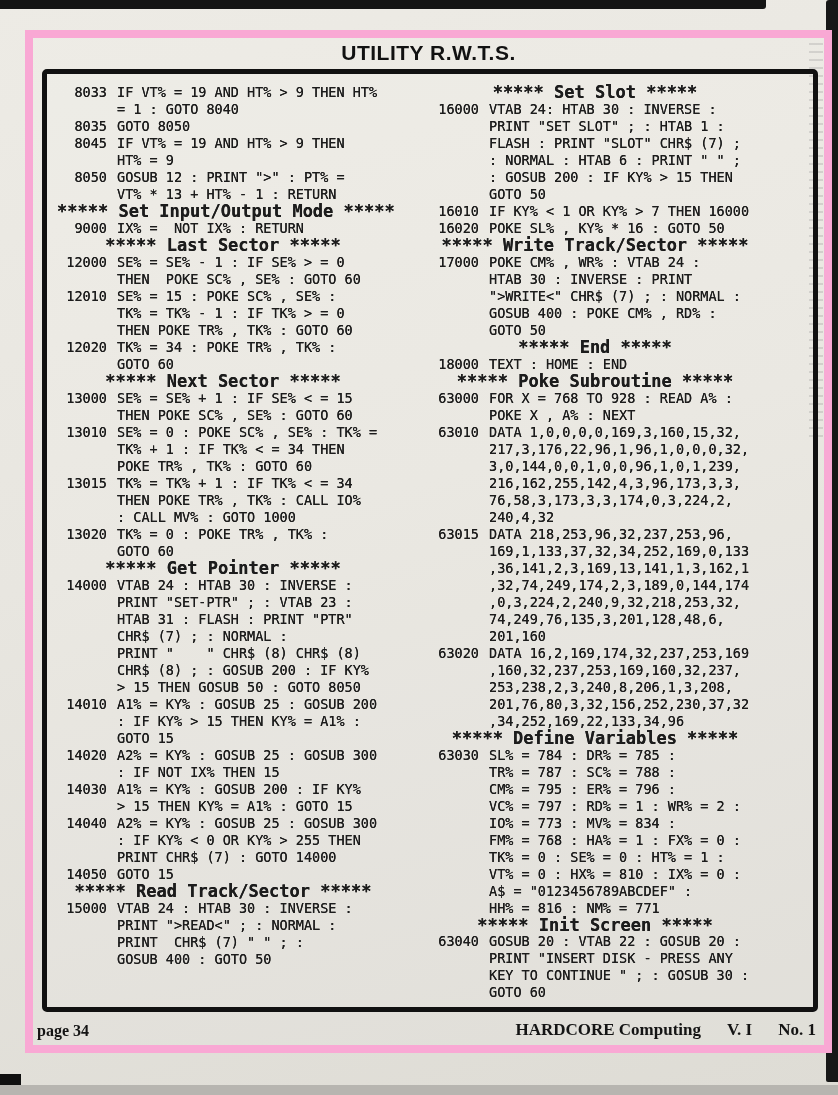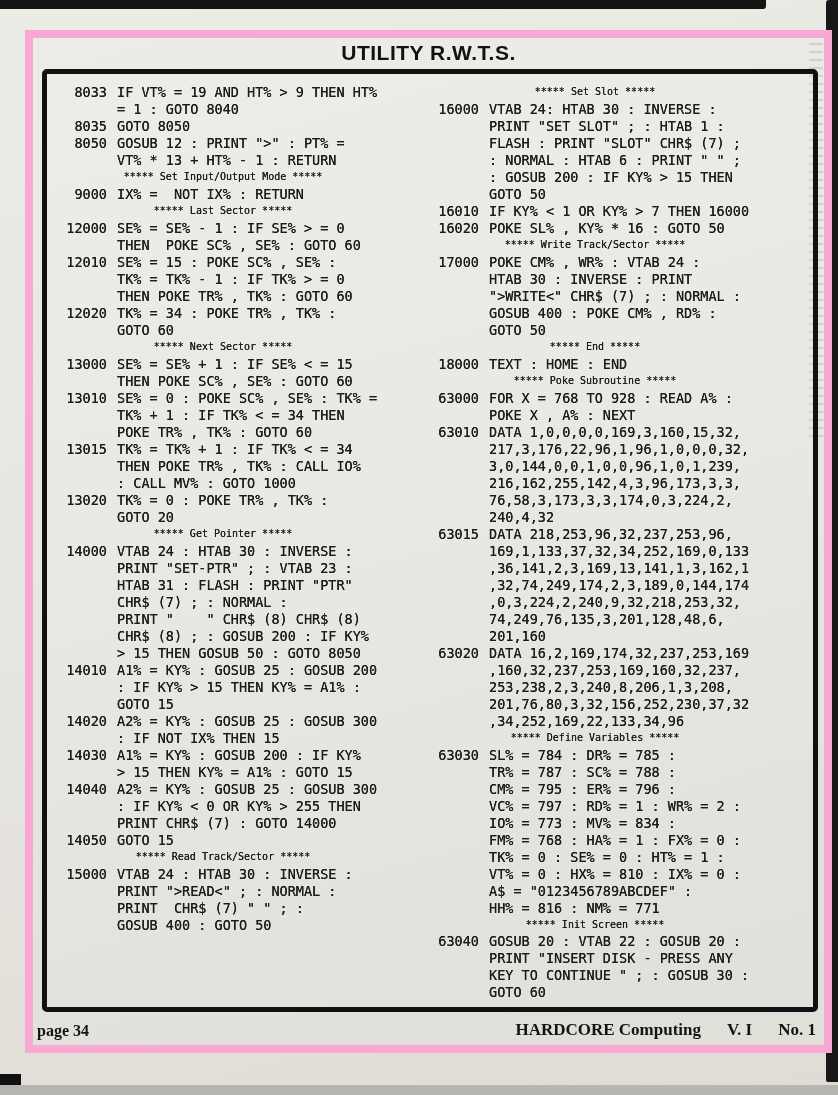--- a/index.html
+++ b/index.html
@@ -20,21 +20,21 @@
   .page-title{position:absolute;left:0;top:3px;width:100%;text-align:center;
     font-family:"Liberation Sans",sans-serif;font-weight:bold;font-size:21px;letter-spacing:.5px;color:#111;}
   .inner-box{position:absolute;left:9px;top:31px;right:6px;bottom:33px;border:5px solid #111;border-radius:5px;background:rgba(255,255,255,.05);}
   .columns{position:absolute;left:0;top:0;right:0;bottom:0;display:flex;gap:14px;padding:10px 6px 20px 10px;}
   .col{width:358px;flex:0 0 358px;}
   
   .line{display:flex;align-items:flex-start;}
   .num{flex:0 0 50px;text-align:right;padding-right:10px;font-size:13.5px;line-height:16.9px;
     text-shadow:0 0 .4px #1c1c1c;white-space:pre;}
   .code{flex:1;font-size:13.5px;line-height:17px;white-space:pre-wrap;text-shadow:0 0 .4px #1c1c1c;}
-  .head{font-size:10px;line-height:16.9px;text-align:center;white-space:pre;text-shadow:0 0 .4px #1c1c1c;padding-right:26px;}
+  .head{font-size:17px;line-height:16.9px;text-align:center;white-space:pre;text-shadow:0 0 .4px #1c1c1c;padding-right:26px;font-weight:bold;}
   .endline{font-size:14px;line-height:16.9px;text-align:right;font-weight:bold;padding-right:14px;
     font-family:"DejaVu Serif",serif;}
   
   .footer{position:absolute;left:4px;right:8px;bottom:5px;display:flex;justify-content:space-between;align-items:flex-end;
     font-family:"Liberation Serif",serif;font-weight:bold;color:#141414;}
   .footer-left{font-size:16px;}
   .footer-right{display:flex;gap:26px;font-size:17px;}
 </style>
 </head>
 <body>
@@ -54,20 +54,25 @@
           <div class="line">
             <span class="num">8033</span>
             <span class="code">IF VT% = 19 AND HT% &gt; 9 THEN HT%
 = 1 : GOTO 8040</span>
           </div>
           <div class="line">
             <span class="num">8035</span>
             <span class="code">GOTO 8050</span>
           </div>
           <div class="line">
+            <span class="num">8045</span>
+            <span class="code">IF VT% = 19 AND HT% &gt; 9 THEN
+HT% = 9</span>
+          </div>
+          <div class="line">
             <span class="num">8050</span>
             <span class="code">GOSUB 12 : PRINT "&gt;" : PT% =
 VT% * 13 + HT% - 1 : RETURN</span>
           </div>
           <div class="head">***** Set Input/Output Mode *****</div>
           <div class="line">
             <span class="num">9000</span>
             <span class="code">IX% =  NOT IX% : RETURN</span>
           </div>
           <div class="head">***** Last Sector *****</div>
@@ -101,21 +106,21 @@
           </div>
           <div class="line">
             <span class="num">13015</span>
             <span class="code">TK% = TK% + 1 : IF TK% &lt; = 34
 THEN POKE TR% , TK% : CALL IO%
 : CALL MV% : GOTO 1000</span>
           </div>
           <div class="line">
             <span class="num">13020</span>
             <span class="code">TK% = 0 : POKE TR% , TK% :
-GOTO 20</span>
+GOTO 60</span>
           </div>
           <div class="head">***** Get Pointer *****</div>
           <div class="line">
             <span class="num">14000</span>
             <span class="code">VTAB 24 : HTAB 30 : INVERSE :
 PRINT "SET-PTR" ; : VTAB 23 :
 HTAB 31 : FLASH : PRINT "PTR"
 CHR$ (7) ; : NORMAL :
 PRINT "    " CHR$ (8) CHR$ (8)
 CHR$ (8) ; : GOSUB 200 : IF KY%

